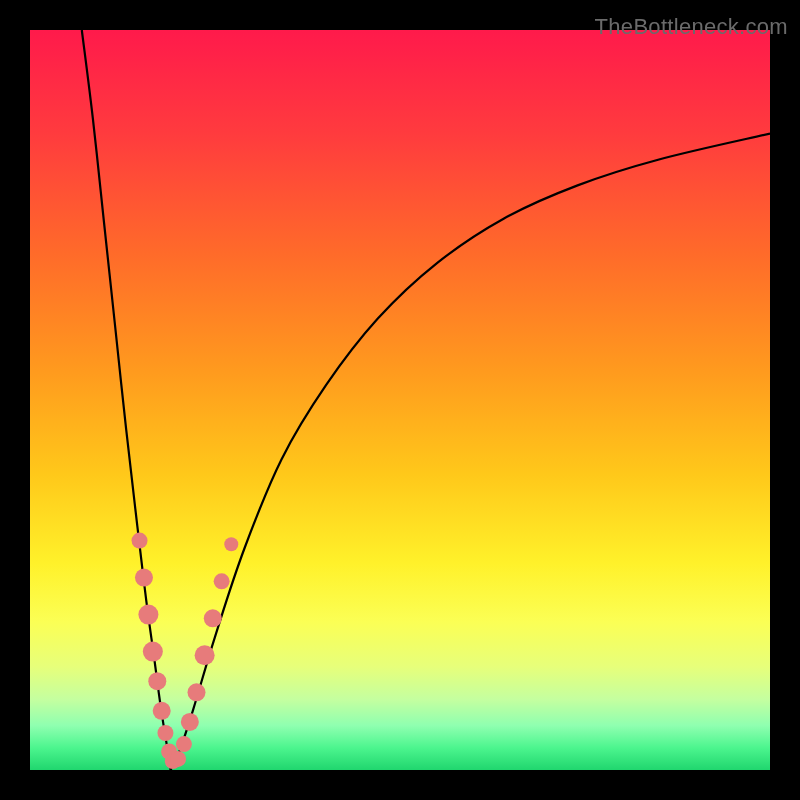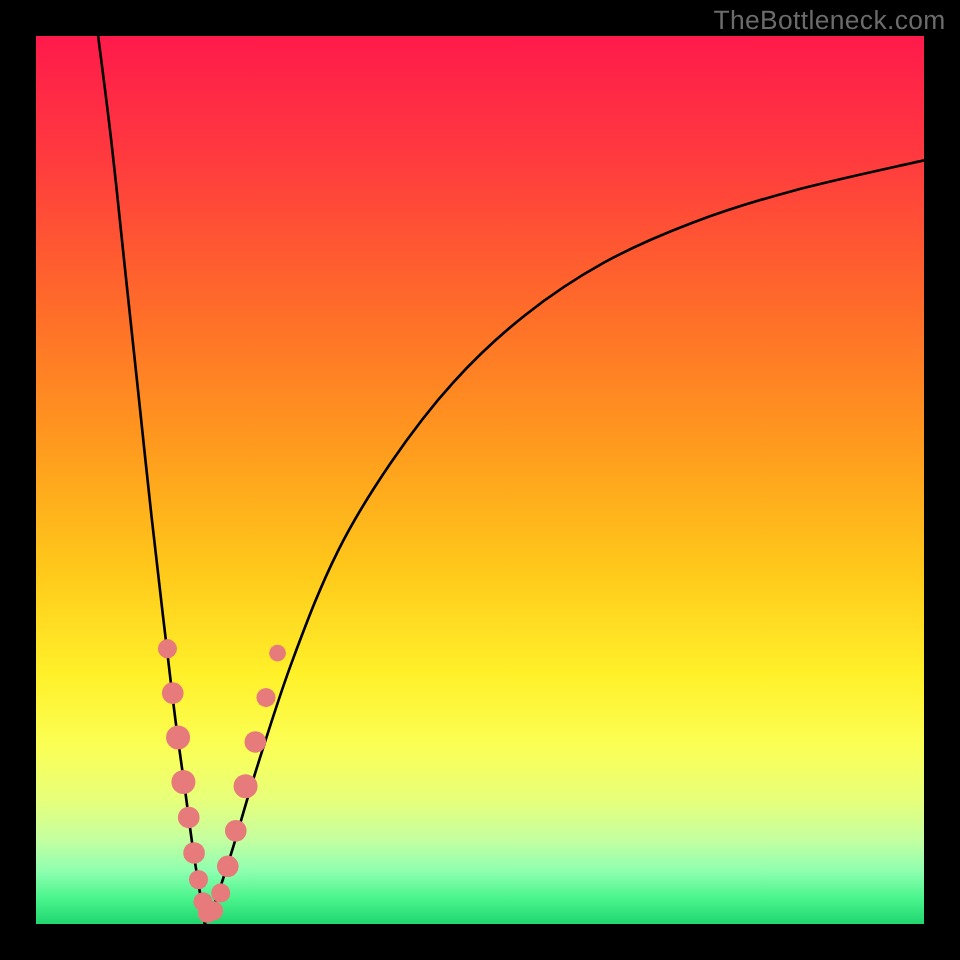--- a/index.html
+++ b/index.html
@@ -25,21 +25,21 @@
     height: 740px;
     overflow: hidden;
   }
   .plot svg {
     display: block;
     width: 100%;
     height: 100%;
   }
   .watermark {
     position: absolute;
-    top: 4px;
+    top: 14px;
     right: 12px;
     color: #6b6b6b;
     font-size: 22px;
     font-weight: 500;
     letter-spacing: 0.3px;
   }
 </style>
 </head>
 <body>
 

